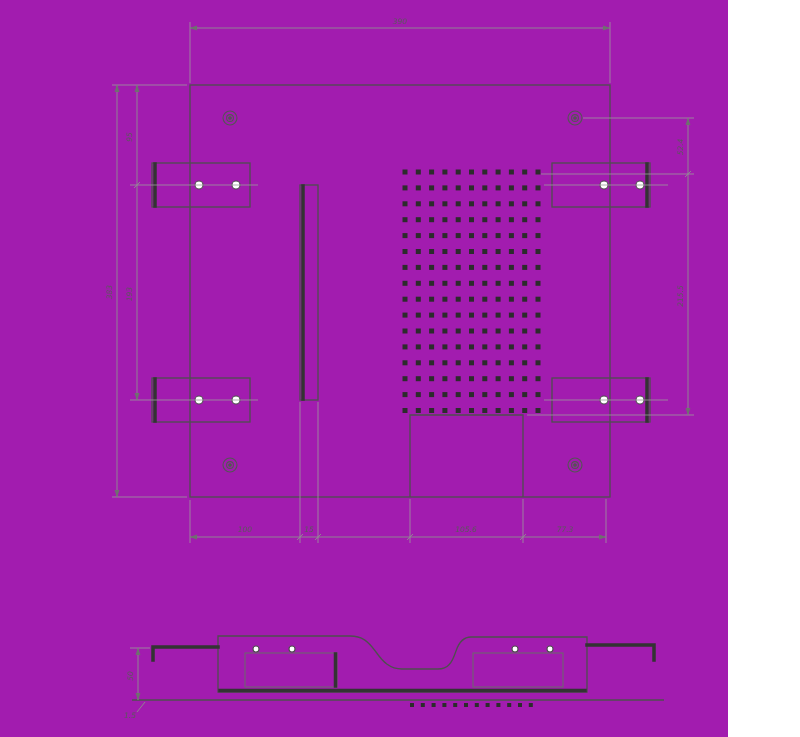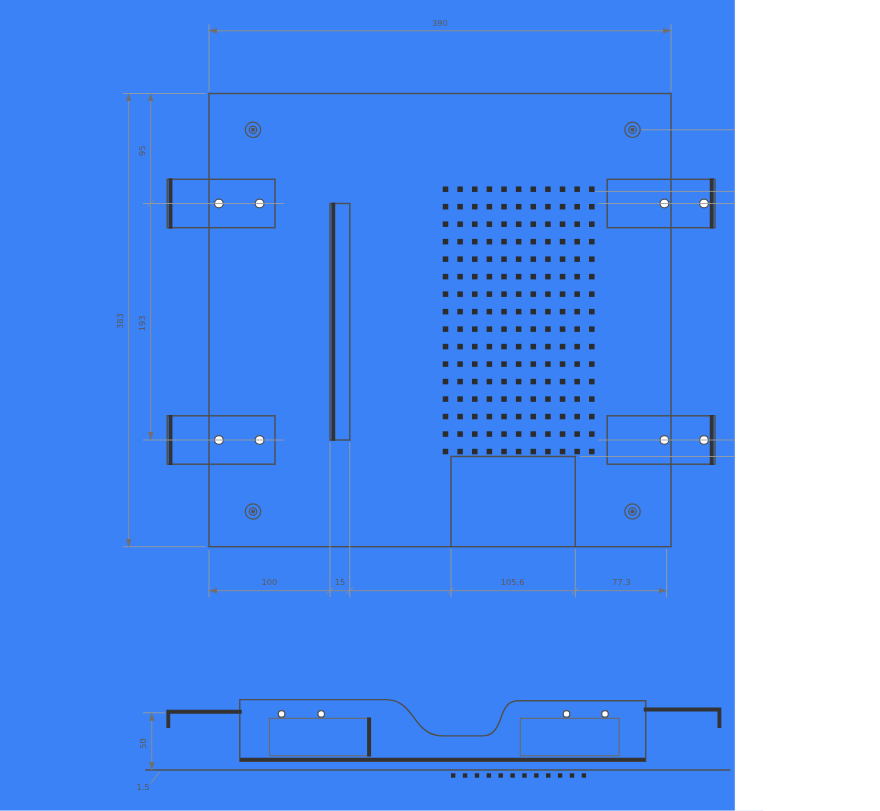--- a/index.html
+++ b/index.html
@@ -1,17 +1,17 @@
 <!DOCTYPE html>
 <html><head>
 <meta charset="utf-8">
 <style>
   html,body{margin:0;padding:0;background:#ffffff;}
-  .canvas{position:relative;width:668px;height:737px;background:#3b82f6;overflow:hidden;
-          font-family:"DejaVu Sans",sans-serif;}
+  .canvas{position:relative;width:728px;height:737px;background:#a21caf;overflow:hidden;
+          font-family:"DejaVu Sans",sans-serif;font-style:italic;}
   svg{display:block}
   text{font-family:"DejaVu Sans",sans-serif;fill:#5a5a5a;font-size:7.5px;}
   .obj{stroke:#4f4f4f;stroke-width:1.3;fill:none;}
   .thick{stroke:#333333;stroke-width:3.5;fill:none;stroke-linecap:square;}
   .thin{stroke:#6a6a6a;stroke-width:1;fill:none;}
   .dim{stroke:#8f8f8f;stroke-width:0.9;fill:none;}
   .ext{stroke:#9c9c9c;stroke-width:0.8;fill:none;}
   .hole{stroke:#4f4f4f;stroke-width:1.1;fill:#ffffff;}
 </style>
 </head>

